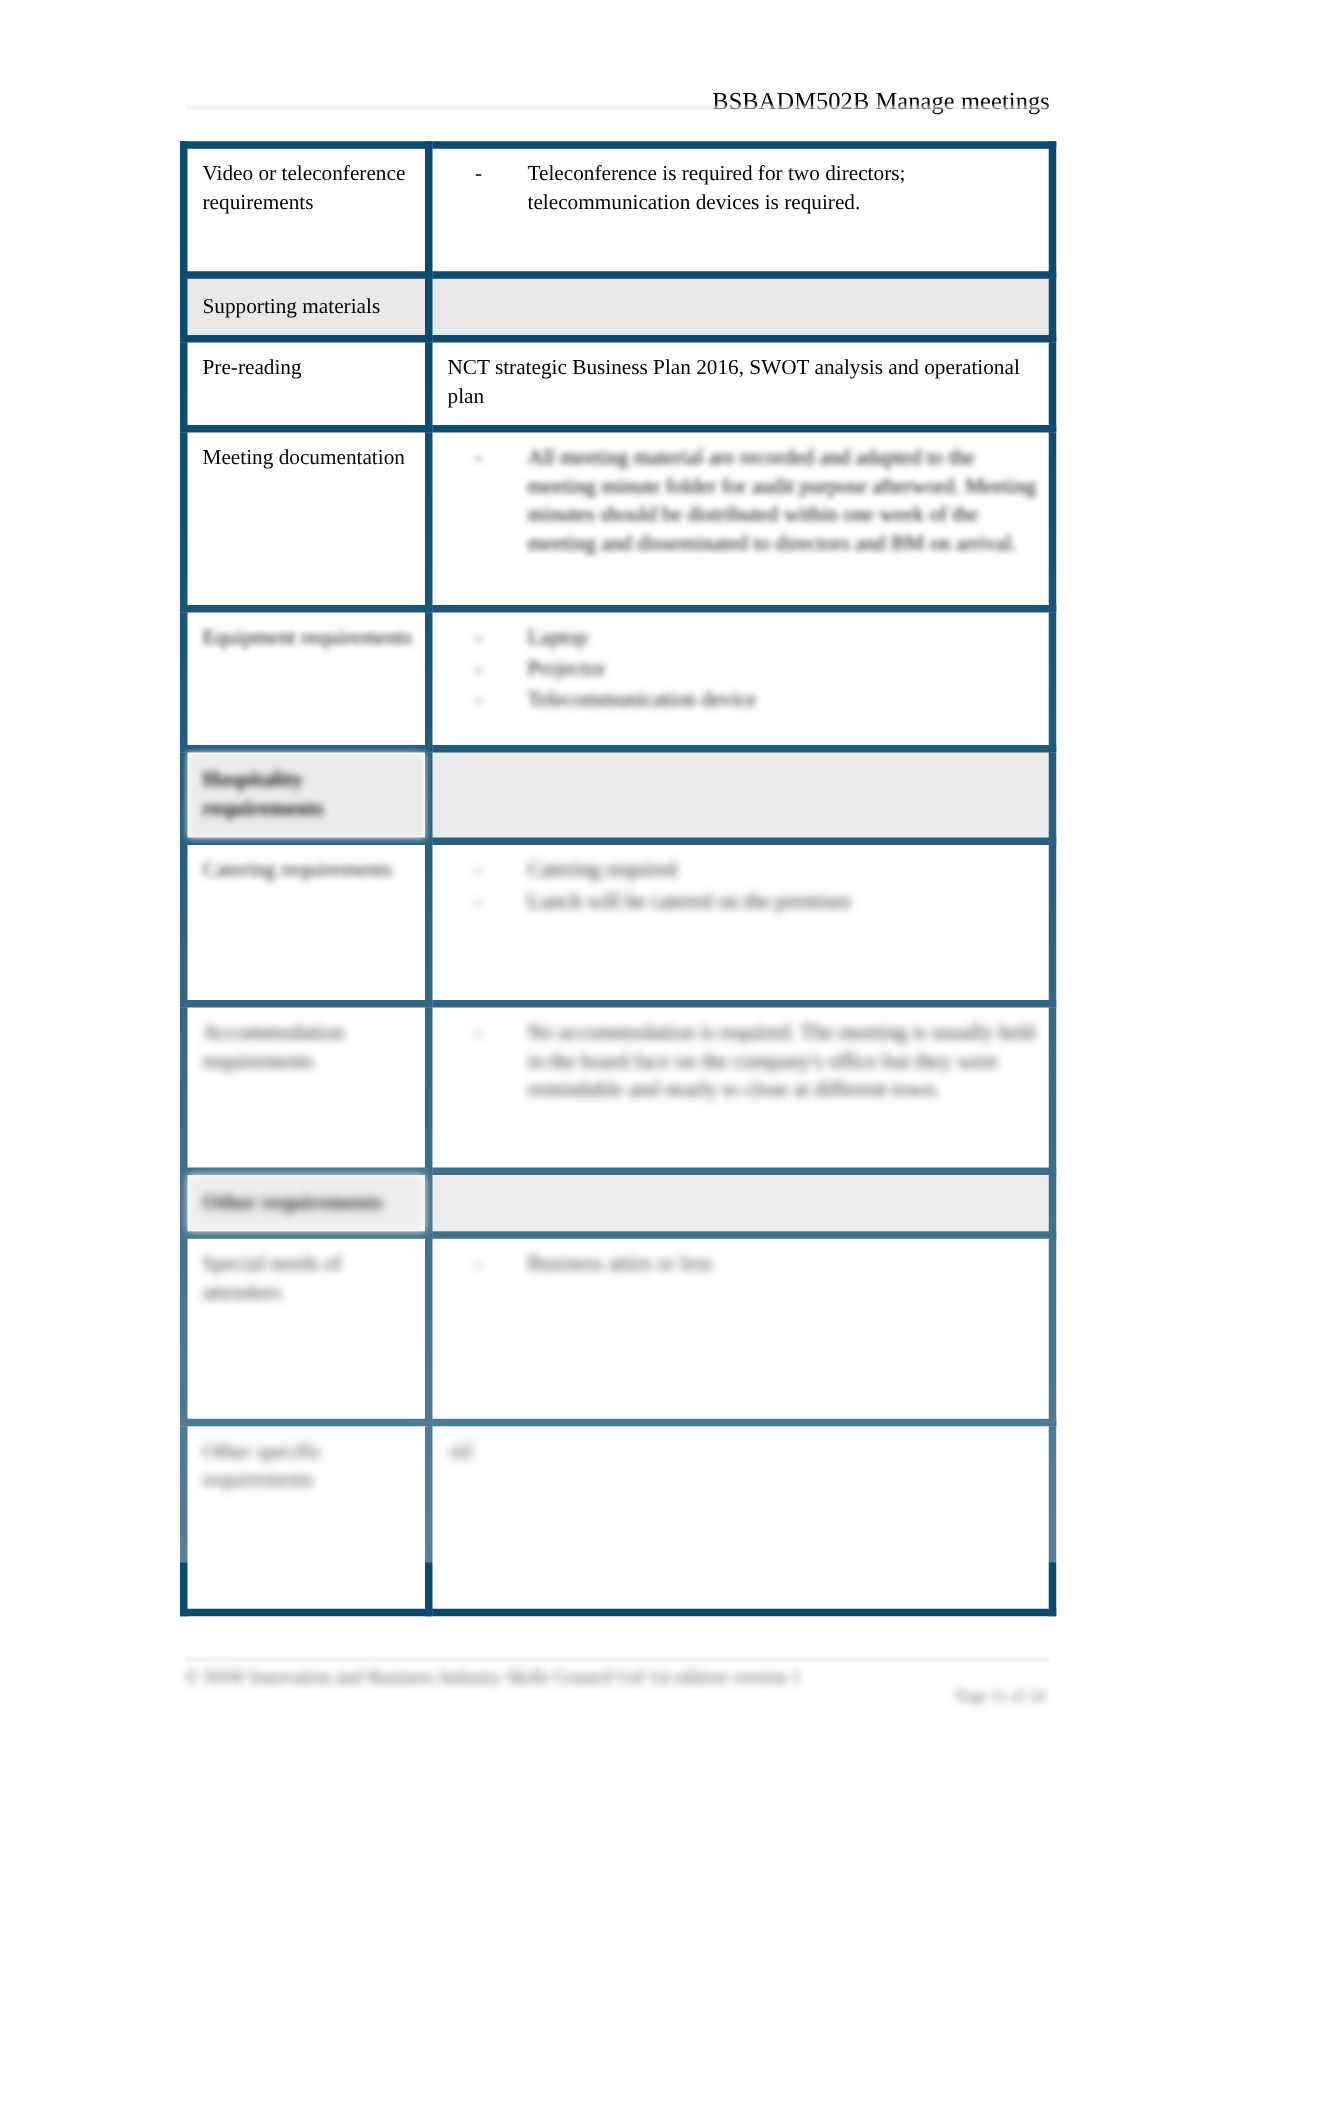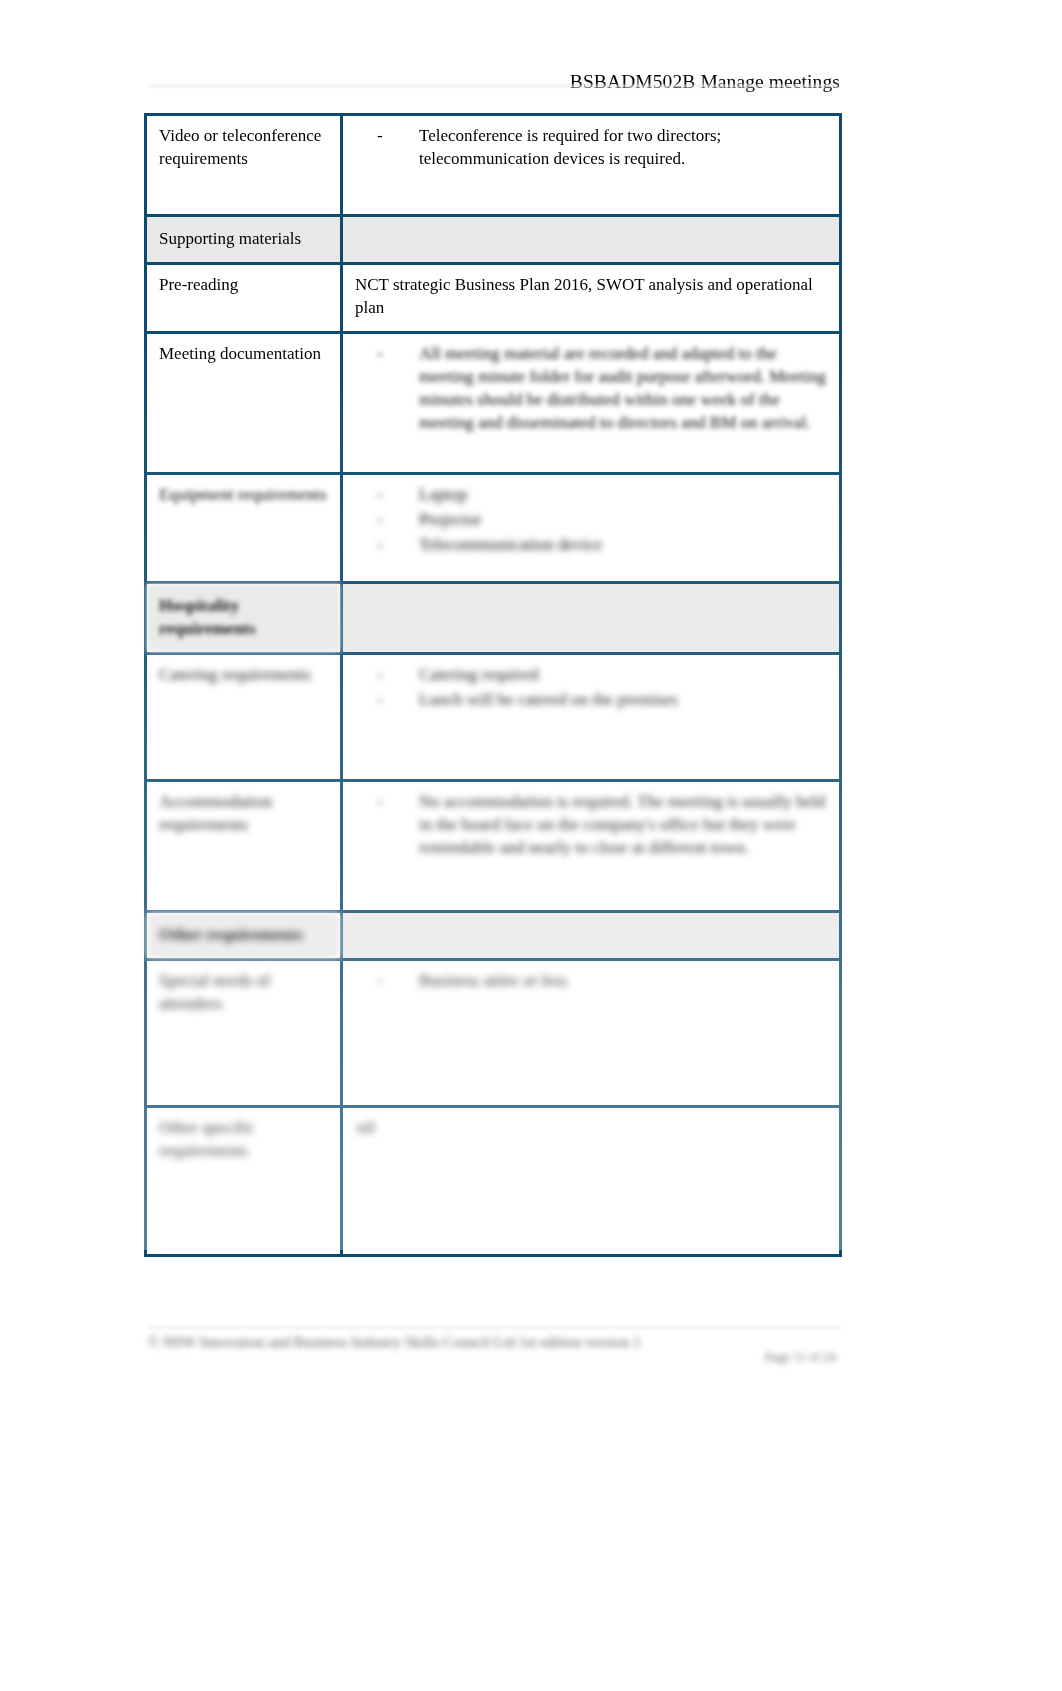--- a/index.html
+++ b/index.html
@@ -52,21 +52,21 @@
   
   .tbl {
     position: absolute;
     left: 144px;
     top: 113px;
     width: 695px;
     border-collapse: collapse;
     table-layout: fixed;
   }
   .tbl td {
-    border: 3px solid #0c4a6e;
+    border: 6px solid #0c4a6e;
     vertical-align: top;
     padding: 9px 10px 9px 12px;
     font-size: 17px;
     line-height: 1.35;
   }
   col.c-label { width: 196px; }
   col.c-body  { width: 499px; }
 
   .sec-row td {
     background: #e8e8e8;

